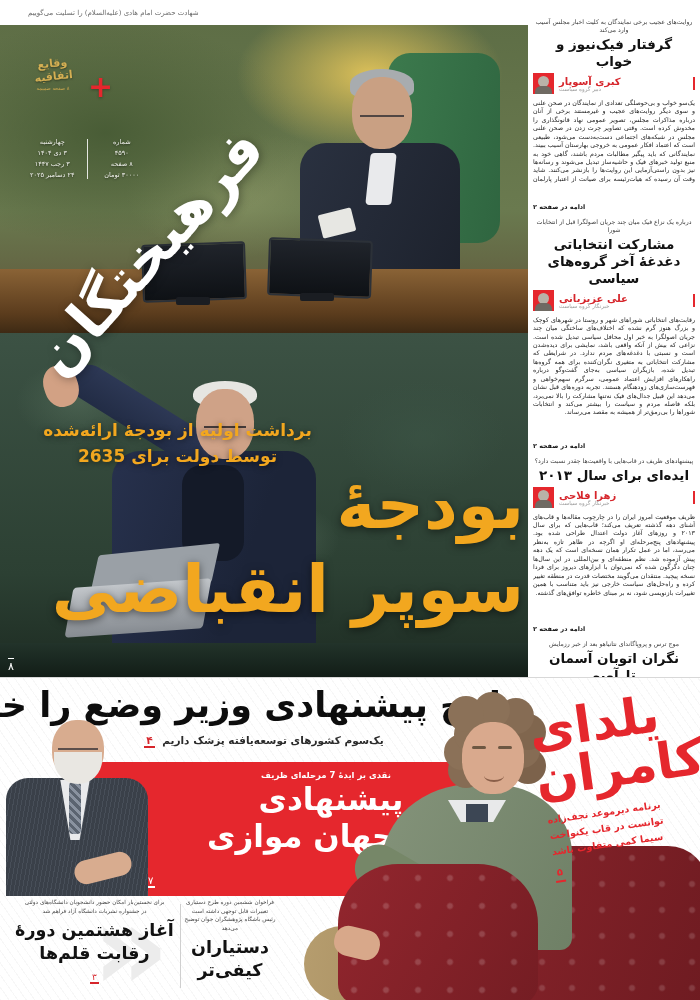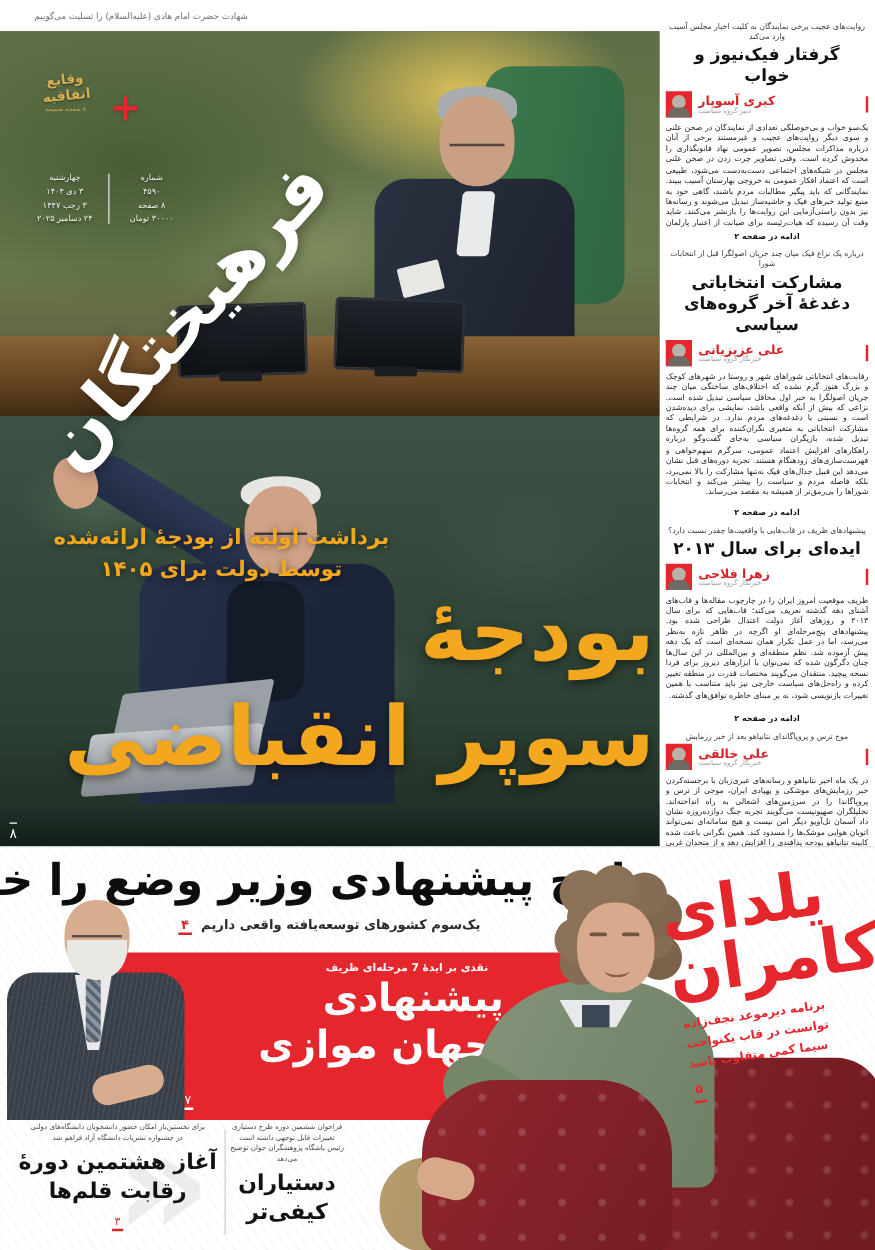--- a/index.html
+++ b/index.html
@@ -100,21 +100,21 @@
   .byline{position:relative;height:23px;margin:1px 0 3px;}
   .byline .photo{position:absolute;left:0;top:0;width:21px;height:21px;background:#e5272d;overflow:hidden;}
   .byline .photo i{position:absolute;left:5px;top:3px;width:11px;height:11px;border-radius:50%;
      background:#b9b2a8;display:block;}
   .byline .photo b{position:absolute;left:2px;top:13px;width:17px;height:9px;border-radius:6px 6px 0 0;
      background:#6f6a63;display:block;}
   .byline .bname{position:absolute;left:26px;top:3px;font-size:10px;font-weight:bold;color:#d6252b;}
   .byline .brole{position:absolute;left:26px;top:13px;font-size:5.6px;color:#9a9a9a;}
   .byline .tick{position:absolute;right:0;top:4px;width:2.5px;height:13px;background:#e5272d;}
   .story .body{font-size:6.3px;color:#1d1d1d;text-align:justify;line-height:1.34;overflow:hidden;}
-  .story .more{font-size:6.4px;font-weight:bold;color:#111;text-align:center;margin-top:2px;}
+  .story .more{font-size:6.4px;font-weight:bold;color:#111;text-align:left;margin-top:20px;}
   .story:nth-child(1) .body{height:84px;}
   .story:nth-child(2) .body{height:106px;}
   .story:nth-child(3) .body{height:92px;}
   .story:nth-child(4) .body{height:86px;}
 
   
   .lower-bg{position:absolute;left:0;top:678px;width:700px;height:322px;background:
      repeating-linear-gradient(55deg,rgba(0,0,0,.03) 0 1px,transparent 1px 7px),#fff;}
   .rule{position:absolute;left:0;top:677px;width:700px;height:1px;background:#d8d8d8;}
 
@@ -255,21 +255,21 @@
       <div class="col">
         <div>شماره</div>
         <div>۴۵۹۰</div>
         <div>۸ صفحه</div>
         <div>۳۰۰۰۰ تومان</div>
       </div>
     </div>
 
     <div class="lead-kicker">
       <div>برداشت اولیه از بودجهٔ ارائه‌شده</div>
-      <div>توسط دولت برای ۱۴۰۵</div>
+      <div>توسط دولت برای 2635</div>
     </div>
     <div class="lead-h lead-h2">سوپر انقباضی</div>
     <div class="lead-h lead-h1">بودجهٔ</div>
     <div class="lead-page">۸</div>
   </div>
 
   <div class="rightcol">
 
     <div class="story">
       <div class="kicker">روایت‌های عجیب برخی نمایندگان به کلیت اخبار مجلس آسیب وارد می‌کند</div>
@@ -314,41 +314,42 @@
           </span>
         <span class="bname">زهرا فلاحی</span>
         <span class="brole">خبرنگار گروه سیاست</span>
       </div>
       <div class="body">ظریف موقعیت امروز ایران را در چارچوب مقاله‌ها و قاب‌های آشنای دهه گذشته تعریف می‌کند؛ قاب‌هایی که برای سال ۲۰۱۳ و روزهای آغاز دولت اعتدال طراحی شده بود. پیشنهادهای پنج‌مرحله‌ای او اگرچه در ظاهر تازه به‌نظر می‌رسد، اما در عمل تکرار همان نسخه‌ای است که یک دهه پیش آزموده شد. نظم منطقه‌ای و بین‌المللی در این سال‌ها چنان دگرگون شده که نمی‌توان با ابزارهای دیروز برای فردا نسخه پیچید. منتقدان می‌گویند مختصات قدرت در منطقه تغییر کرده و راه‌حل‌های سیاست خارجی نیز باید متناسب با همین تغییرات بازنویسی شود، نه بر مبنای خاطره توافق‌های گذشته.</div>
       <div class="more">ادامه در صفحه ۲</div>
     </div>
 
     <div class="story">
       <div class="kicker">موج ترس و پروپاگاندای نتانیاهو بعد از خبر رزمایش</div>
+      <div class="headline">نگران اتوبان آسمان تل‌آویو</div>
       <div class="byline">
         <span class="tick"></span>
         <span class="photo">
             <i></i>
             <b></b>
           </span>
         <span class="bname">علی خالقی</span>
         <span class="brole">خبرنگار گروه سیاست</span>
       </div>
       <div class="body">در یک ماه اخیر نتانیاهو و رسانه‌های عبری‌زبان با برجسته‌کردن خبر رزمایش‌های موشکی و پهپادی ایران، موجی از ترس و پروپاگاندا را در سرزمین‌های اشغالی به راه انداخته‌اند. تحلیلگران صهیونیست می‌گویند تجربه جنگ دوازده‌روزه نشان داد آسمان تل‌آویو دیگر امن نیست و هیچ سامانه‌ای نمی‌تواند اتوبان هوایی موشک‌ها را مسدود کند. همین نگرانی باعث شده کابینه نتانیاهو بودجه پدافندی را افزایش دهد و از متحدان غربی بخواهد فشار بر تهران را بیشتر کنند؛ راهبردی که به اعتقاد ناظران بیش از آنکه بازدارنده باشد، نمایش اضطراب است.</div>
       <div class="more">ادامه در صفحه ۷</div>
     </div>
   </div>
 
   <div class="rule"></div>
   <div class="lower-bg"></div>
 
   <div class="second-lead">
     <div class="h">طرح پیشنهادی وزیر وضع را خراب‌تر می‌کند</div>
     <div class="sub">
-      <span>یک‌سوم کشورهای توسعه‌یافته واقعی داریم</span>
+      <span>یک‌سوم کشورهای توسعه‌یافته پزشک داریم</span>
       <span class="pg">۴</span>
     </div>
   </div>
 
   <div class="watermark">«</div>
 
   <div class="zarif">
     <div class="z-body"></div>
     <div class="z-lapel"></div>
     <div class="z-tie"></div>

